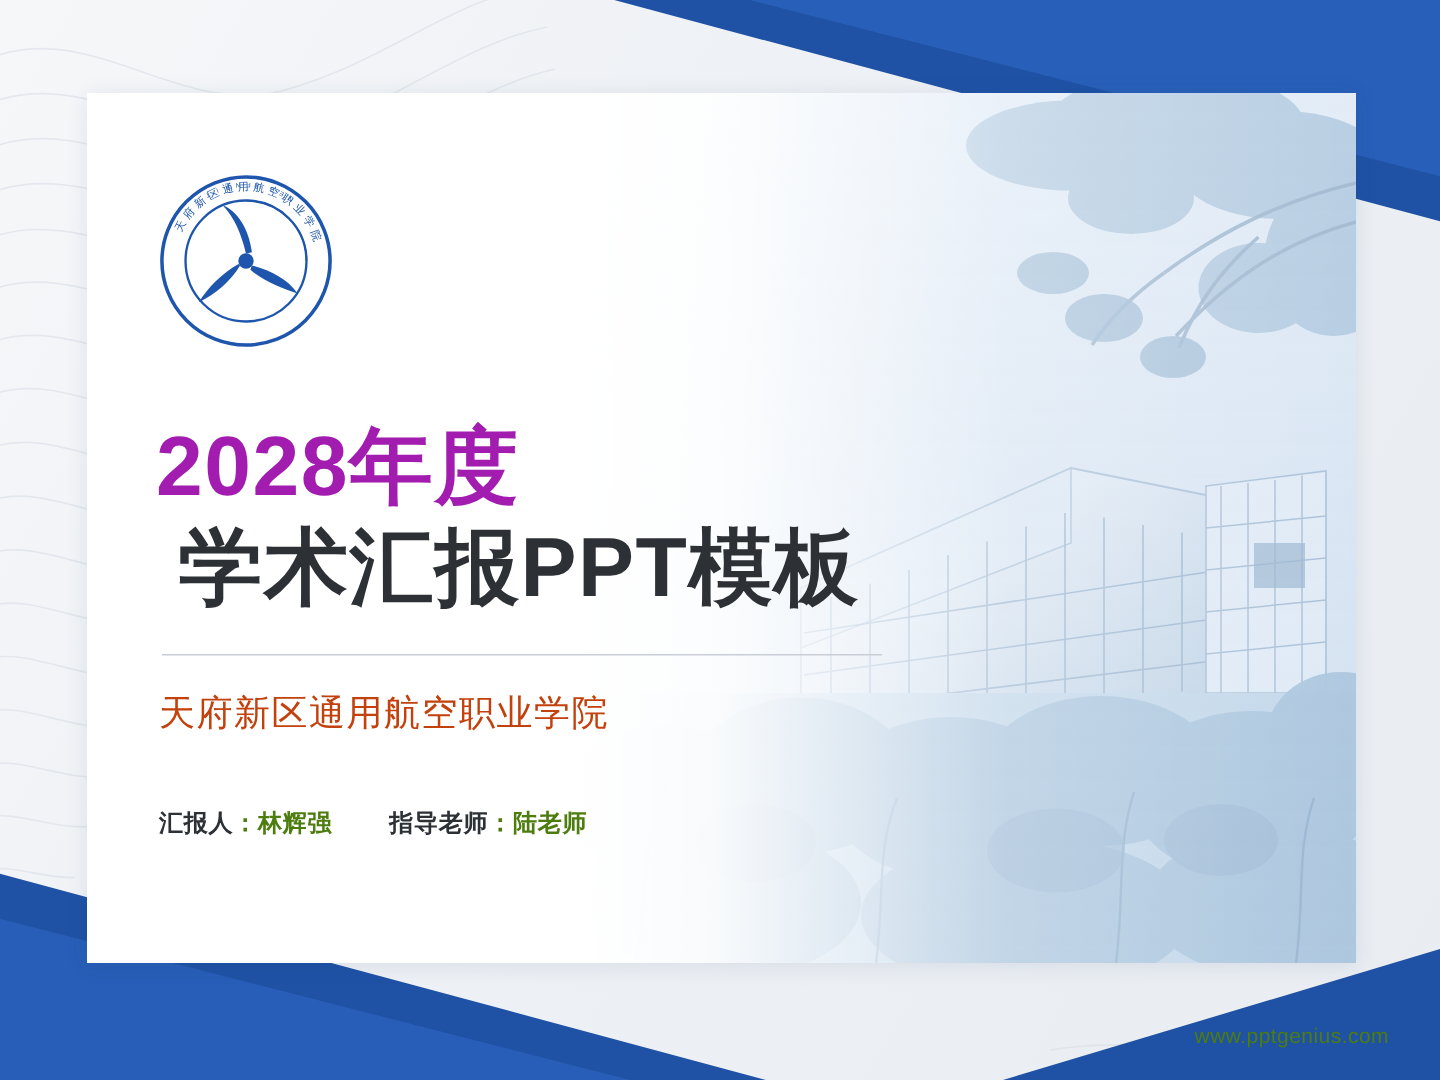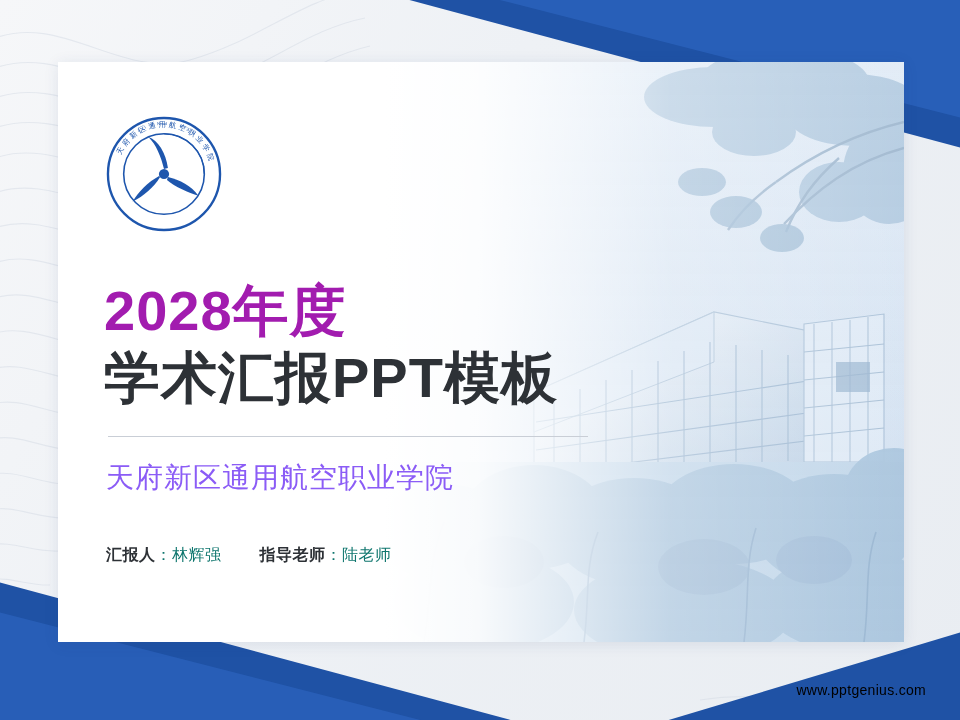--- a/index.html
+++ b/index.html
@@ -72,38 +72,38 @@
     position:absolute;left:47px;top:53px;width:118px;height:118px;z-index:5;
   }
   
   .title-block{position:absolute;left:46px;top:220px;z-index:6;}
   .t-year{
     font-size:56px;font-weight:bold;color:#a21caf;letter-spacing:1px;
     line-height:1.05;margin:0;
   }
   .t-main{
     font-size:56px;font-weight:bold;color:#2d3136;letter-spacing:1px;
-    line-height:1.12;margin:6px 0 0 0;white-space:nowrap;
+    line-height:1.12;margin:6px 0 0 0;white-space:nowrap;text-align:center;
   }
   .rule{
     width:480px;height:1px;background:#c9ced6;margin:26px 0 0 4px;
   }
   .t-school{
-    font-size:28px;color:#8b5cf6;margin:22px 0 0 2px;letter-spacing:1px;
+    font-size:24px;color:#c2410c;margin:22px 0 0 2px;letter-spacing:1px;
   }
   .meta{
     margin:48px 0 0 2px;font-size:16px;color:#2d3136;font-weight:bold;
     letter-spacing:.5px;
   }
   .meta .sep{display:inline-block;width:38px;}
-  .meta .val{font-weight:normal;color:#0f766e;}
+  .meta .val{font-weight:bold;color:#4d7c0f;}
   
   .site{
     position:absolute;right:34px;bottom:22px;z-index:9;
-    color:#000000;font-size:14px;letter-spacing:.3px;
+    color:#4d7c0f;font-size:14px;letter-spacing:.3px;
   }
 </style>
 </head>
 <body>
 
 <div class="slide">
 
   <div class="bg-base"></div>
 
   <svg class="bg-lines" viewBox="0 0 960 720" preserveAspectRatio="none">

